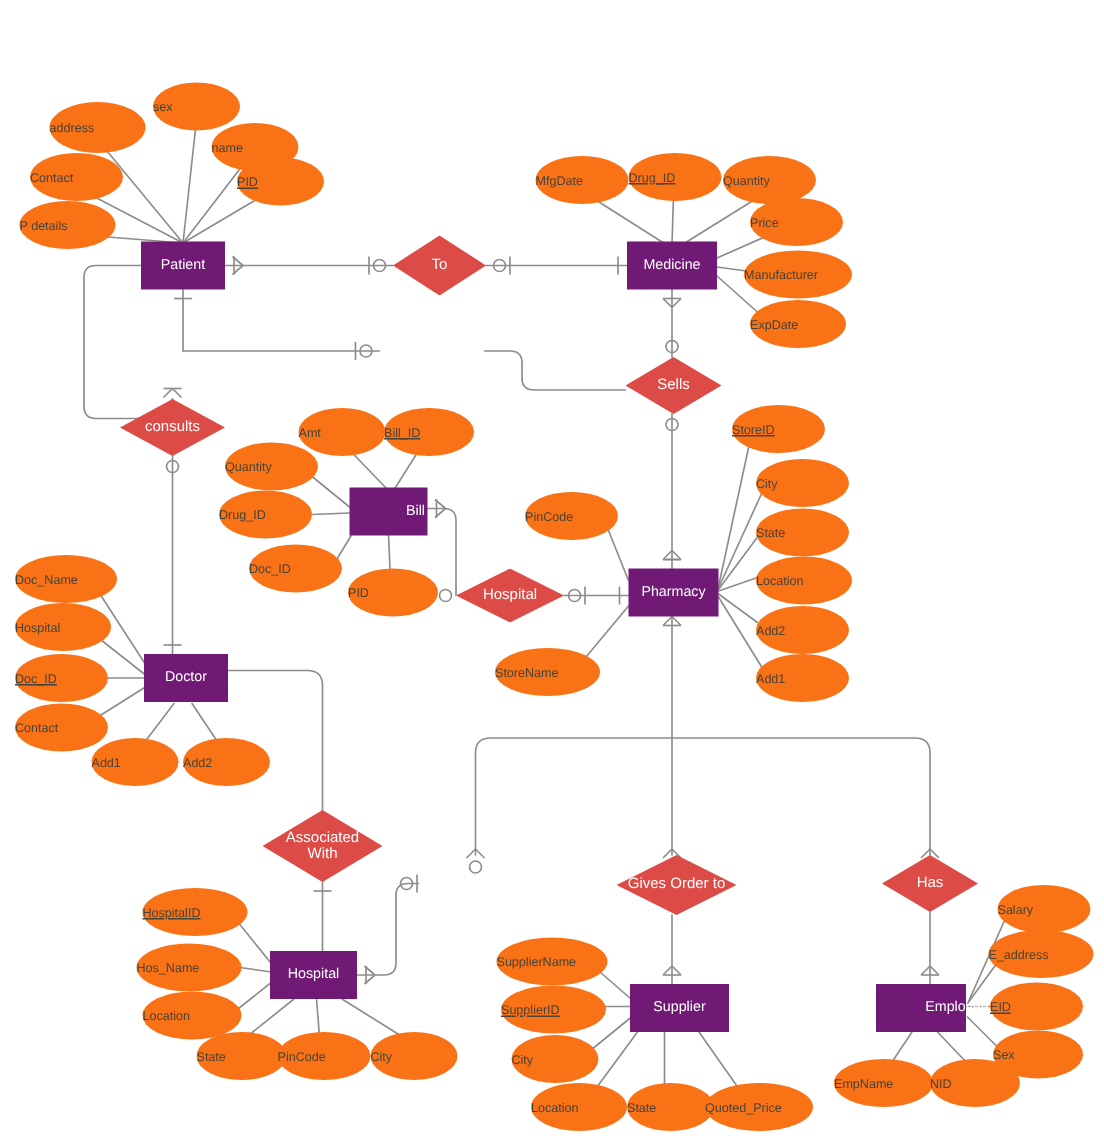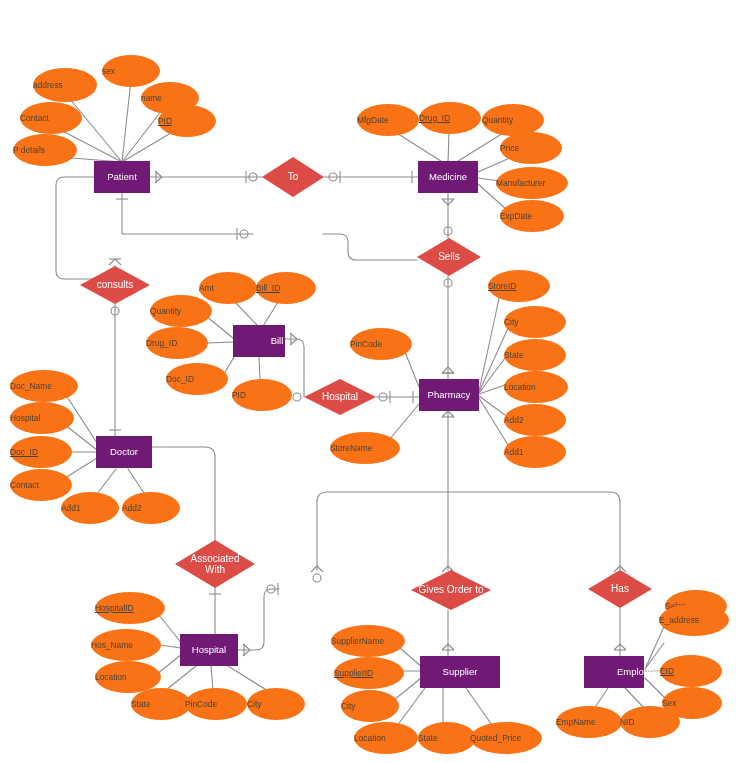--- a/index.html
+++ b/index.html
@@ -427,21 +427,21 @@
       </div>
       <div class="attr" style="left: 418px; top: 722px; width: 58px; height: 32px;">
         <span>State</span>
       </div>
       <div class="attr" style="left: 470px; top: 722px; width: 72px; height: 32px;">
         <span>Quoted_Price</span>
       </div>
       <div class="attr" style="left: 665px; top: 590px; width: 62px; height: 32px;">
         <span>Salary</span>
       </div>
-      <div class="attr" style="left: 659px; top: 604px; width: 70px; height: 32px;">
+      <div class="attr" style="left: 659px; top: 620px; width: 70px; height: 32px;">
         <span>E_address</span>
       </div>
       <div class="attr key" style="left: 660px; top: 655px; width: 62px; height: 32px;">
         <span>EID</span>
       </div>
       <div class="attr" style="left: 662px; top: 687px; width: 60px; height: 32px;">
         <span>Sex</span>
       </div>
       <div class="attr" style="left: 556px; top: 706px; width: 66px; height: 32px;">
         <span>EmpName</span>
@@ -488,20 +488,20 @@
       </div>
       <div class="entity" style="left: 419px; top: 379px; width: 60px; height: 32px;">
         <span>Pharmacy</span>
       </div>
       <div class="entity" style="left: 96px; top: 436px; width: 56px; height: 32px;">
         <span>Doctor</span>
       </div>
       <div class="entity" style="left: 180px; top: 634px; width: 58px; height: 32px;">
         <span>Hospital</span>
       </div>
-      <div class="entity" style="left: 420px; top: 656px; width: 80px; height: 32px;">
+      <div class="entity" style="left: 420px; top: 656px; width: 66px; height: 32px;">
         <span>Supplier</span>
       </div>
       <div class="entity" style="left: 584px; top: 656px; width: 60px; height: 32px; padding-left: 48px;">
         <span>Employee</span>
       </div>
     </div>
 </div>
 
 </body></html>

